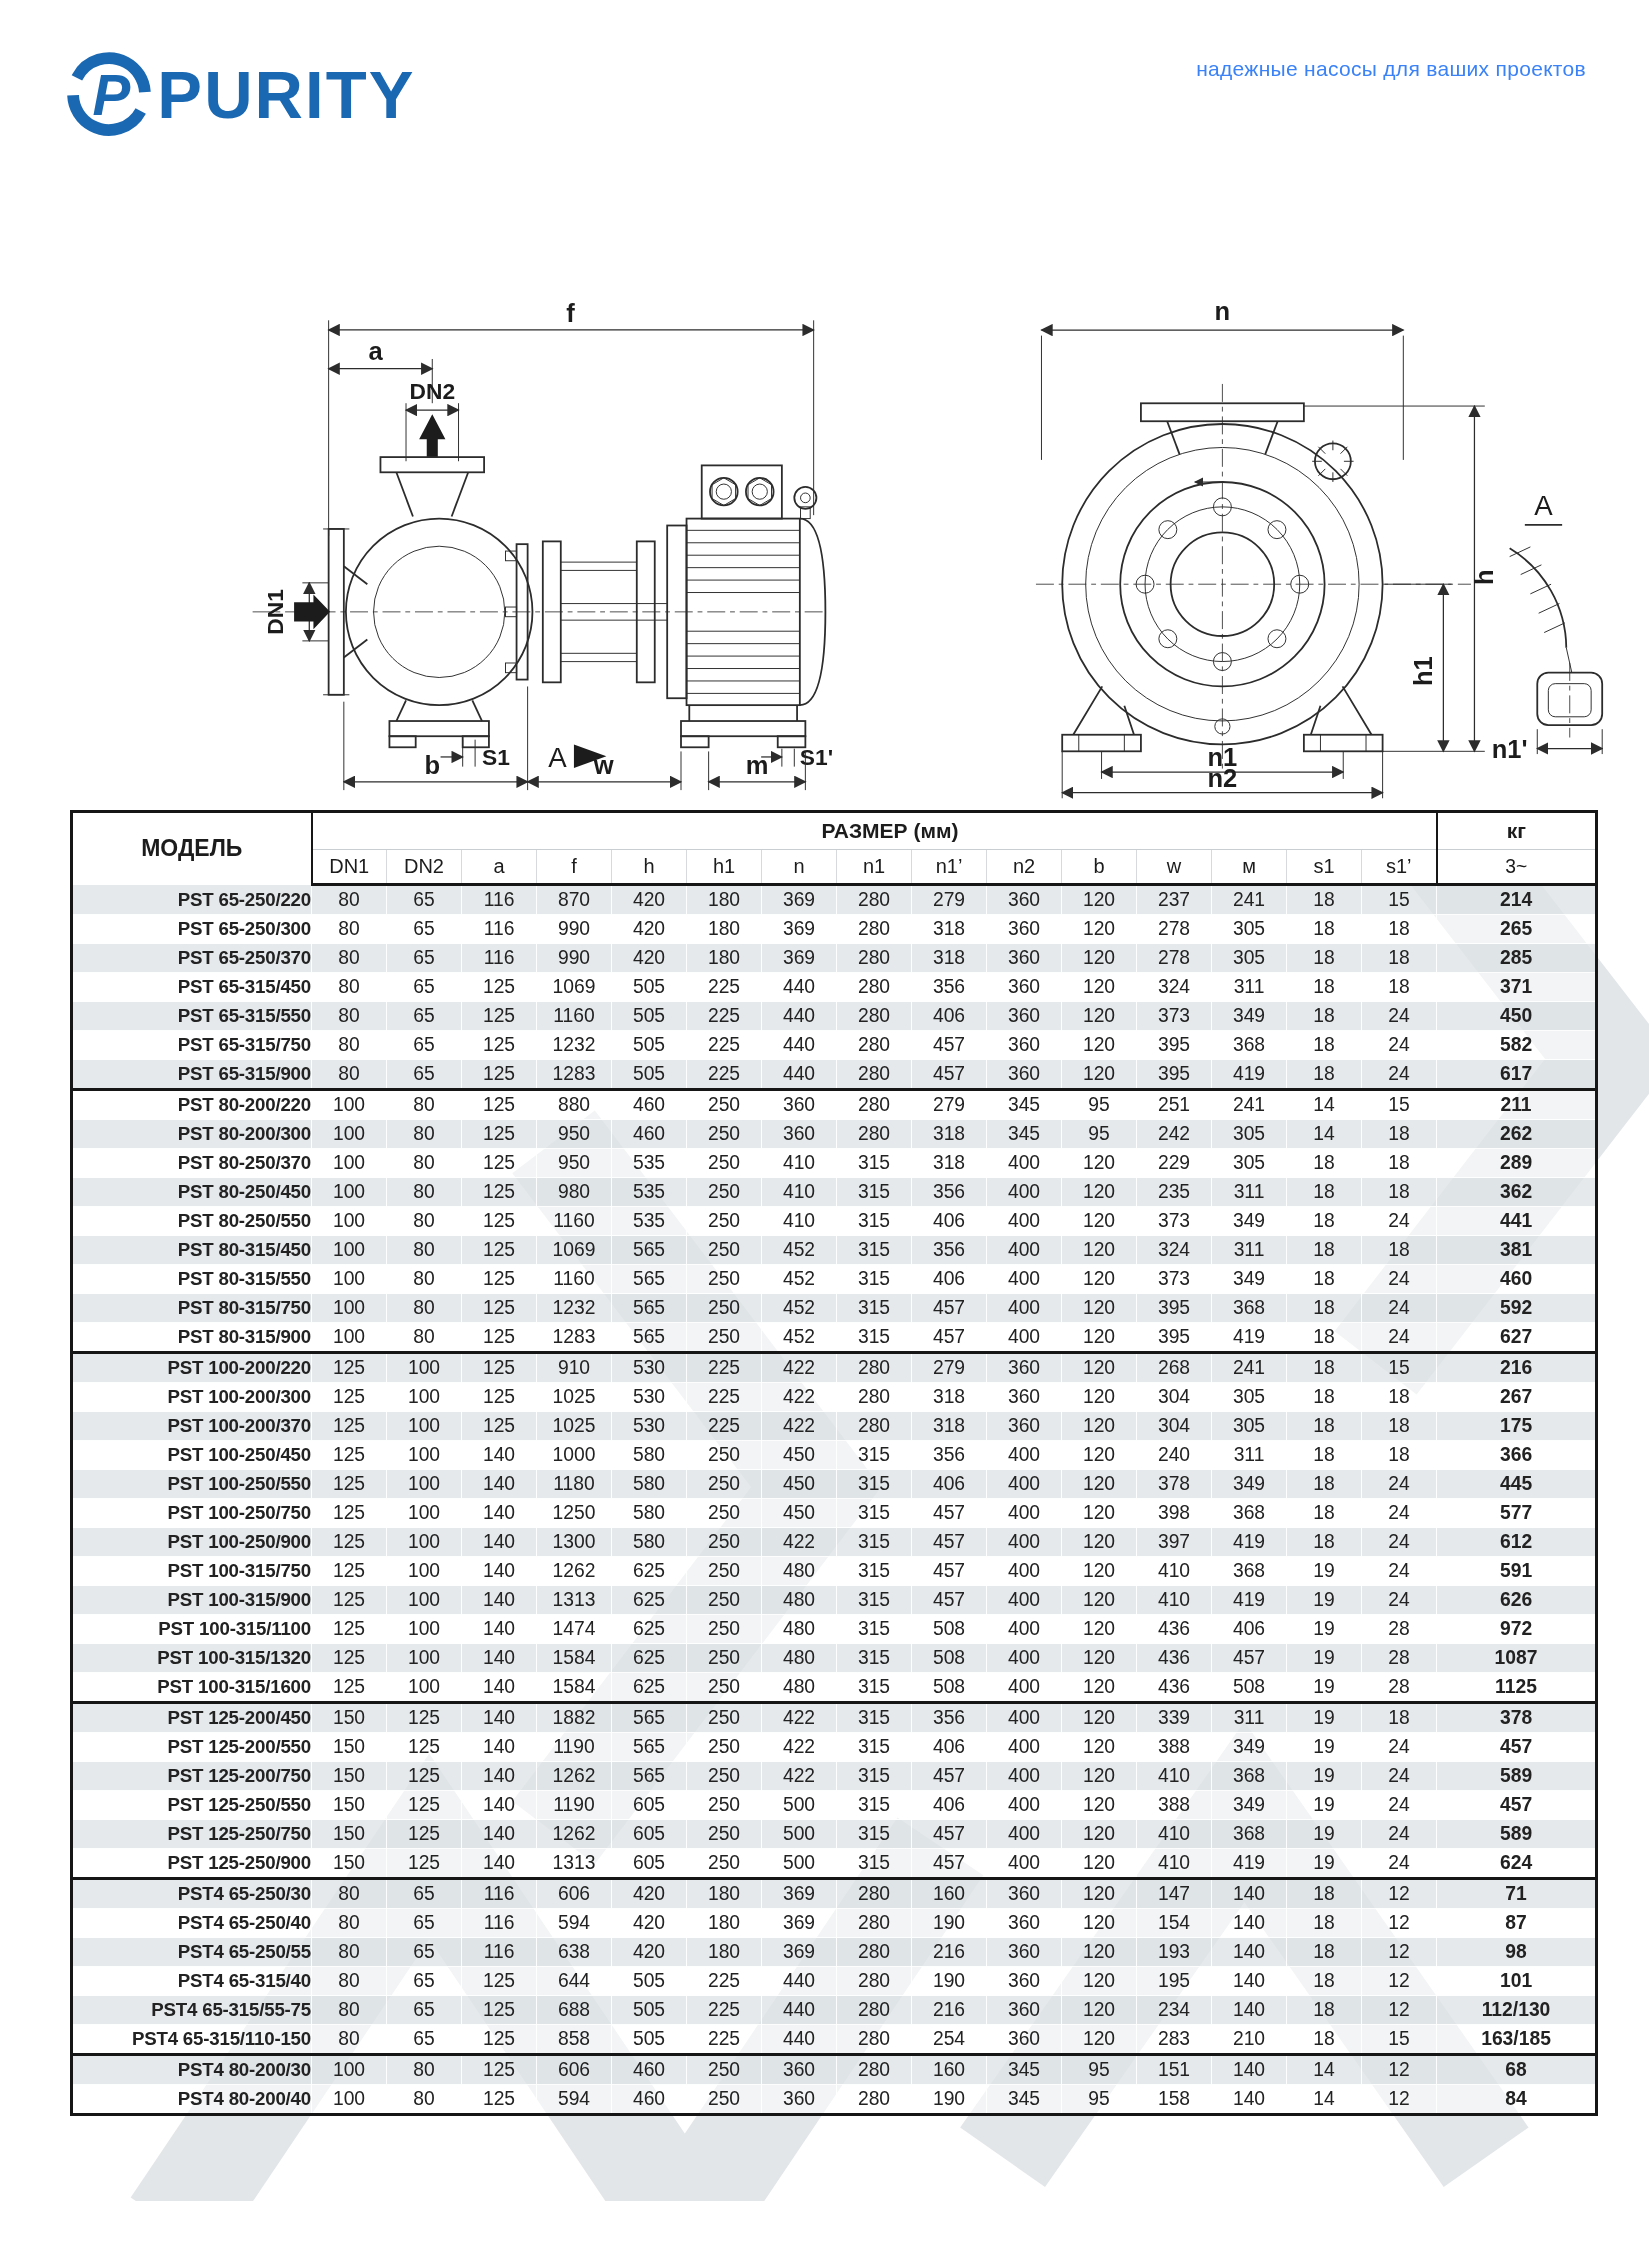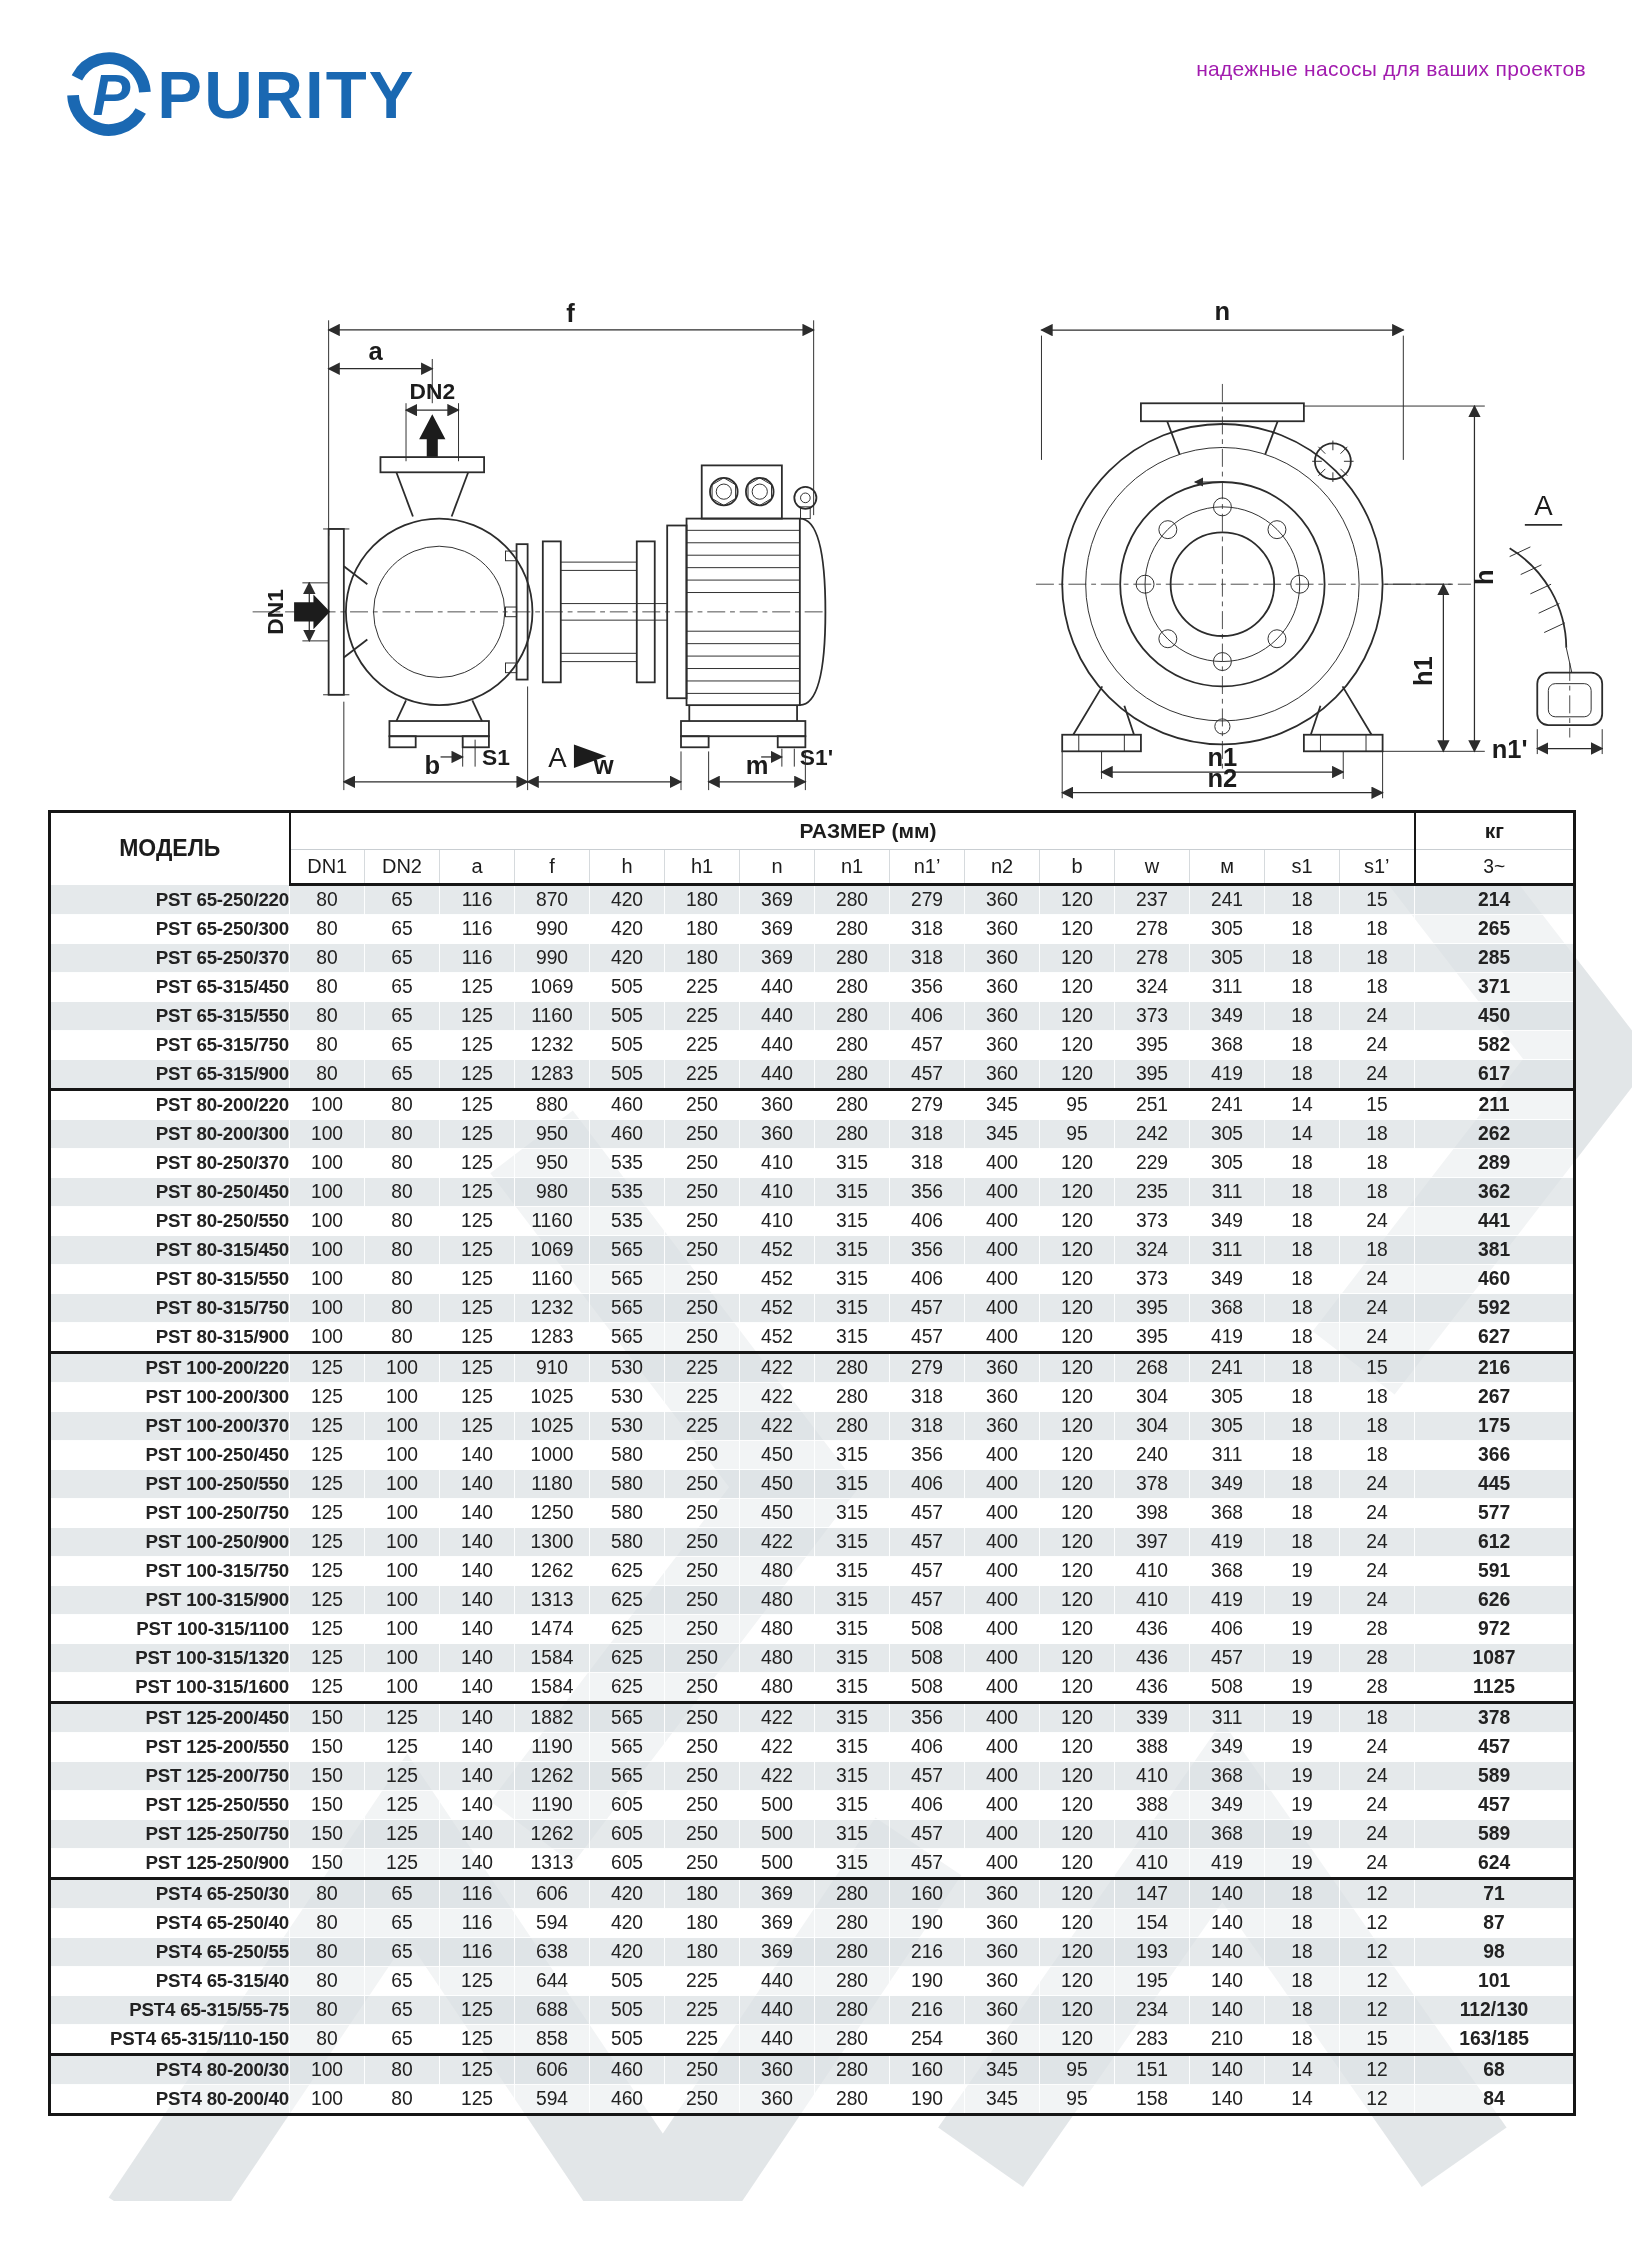--- a/index.html
+++ b/index.html
@@ -4,36 +4,36 @@
 <style>
   html,body{margin:0;padding:0;}
   body{
     width:1650px;height:2261px;position:relative;background:#ffffff;
     font-family:"Liberation Sans", sans-serif;color:#1c1c1c;overflow:hidden;
   }
   
   .logo{position:absolute;left:62px;top:40px;}
   .tagline{
     position:absolute;right:64px;top:57px;width:622px;text-align:right;
-    font-size:21px;color:#a21caf;letter-spacing:0.3px;
+    font-size:21px;color:#3b82f6;letter-spacing:0.3px;
   }
   
   .drawing{position:absolute;}
   #side-view{left:225px;top:287px;}
   #front-view{left:960px;top:287px;}
   .ln{stroke:#2c2c2c;stroke-width:2.6;fill:none;}
   .thin{stroke:#2c2c2c;stroke-width:1.4;fill:none;}
   .dim{stroke:#2c2c2c;stroke-width:1.8;fill:none;}
   .cl{stroke:#2c2c2c;stroke-width:1.2;fill:none;stroke-dasharray:26 7 7 7;}
   .blk{fill:#1c1c1c;stroke:none;}
   .dlab{font-family:"Liberation Sans",sans-serif;font-size:37px;font-weight:bold;fill:#1c1c1c;}
   .dlab2{font-family:"Liberation Sans",sans-serif;font-size:33px;font-weight:bold;fill:#1c1c1c;}
   .alab{font-family:"Liberation Sans",sans-serif;font-size:40px;font-weight:normal;fill:#1c1c1c;}
   
-  .table-wrap{position:absolute;left:48px;top:810px;width:1520px;}
+  .table-wrap{position:absolute;left:70px;top:810px;width:1520px;}
   .watermark{position:absolute;left:0;top:0;z-index:0;pointer-events:none;opacity:.55;}
   table.dims{
     position:relative;z-index:1;border-collapse:collapse;table-layout:fixed;
     width:1520px;border:3.5px solid #161616;
   }
   col.c-model{width:240px;} col.c-dim{width:75px;} col.c-kg{width:160px;}
   thead th{background:#ffffff;vertical-align:middle;text-align:center;padding:0;}
   th.h-model{font-size:23px;font-weight:bold;border-right:2.8px solid #161616;}
   th.h-size{font-size:21px;font-weight:bold;height:36px;border-bottom:1.4px solid #c9ced2;padding-left:32px;}
   th.h-kg{font-size:21px;font-weight:bold;border-left:2.8px solid #161616;border-bottom:1.4px solid #c9ced2;}

